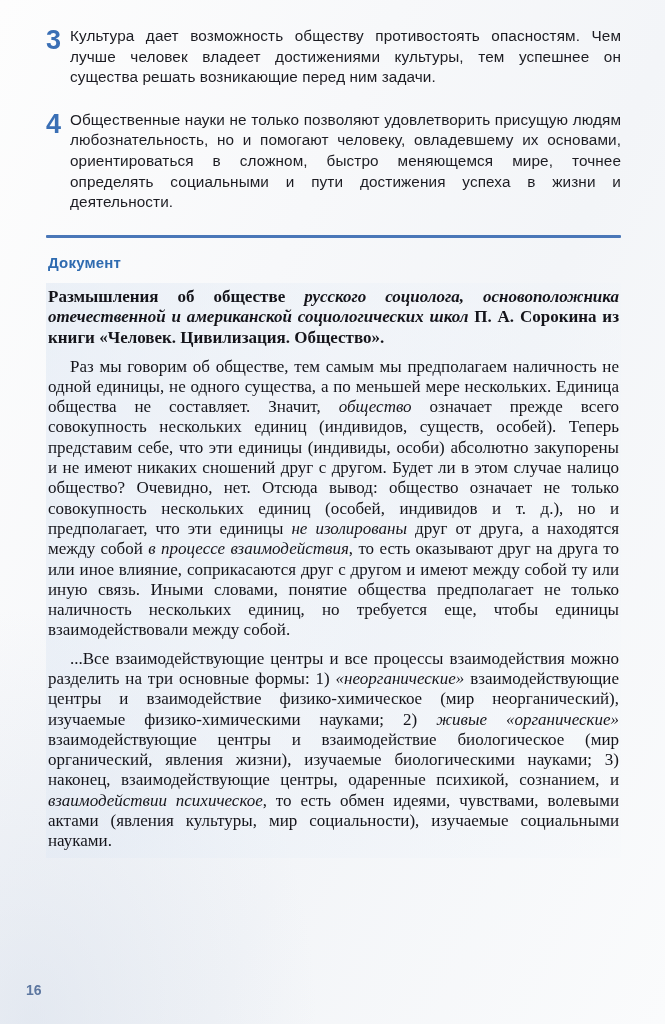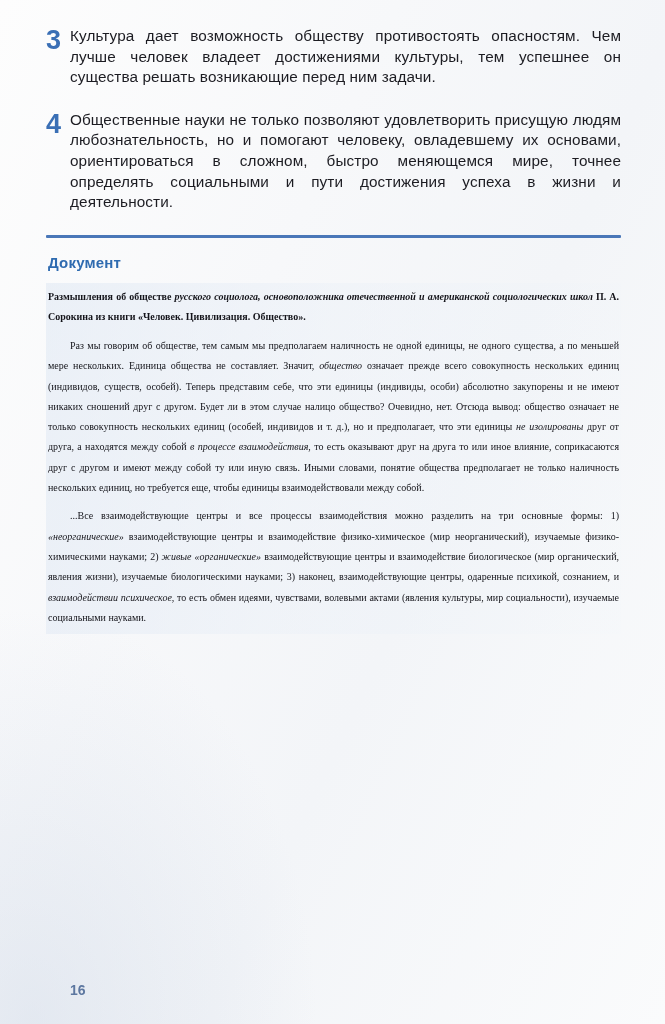--- a/index.html
+++ b/index.html
@@ -76,21 +76,21 @@
     font-weight: bold;
     font-size: 15px;
     color: #2f6bb0;
     margin: 0 0 12px 2px;
     letter-spacing: 0.2px;
   }
 
   
   .doc-block {
     position: relative;
-    font-size: 10px;
+    font-size: 17px;
     line-height: 20.3px;
     color: #14141a;
     text-align: justify;
     background: linear-gradient(100deg, rgba(222,231,243,0.55) 0%, rgba(231,238,247,0.35) 45%, rgba(243,247,251,0.2) 100%);
     padding: 4px 2px 6px 2px;
   }
   .doc-block p {
     margin: 0 0 0 0;
   }
   .doc-block p + p {
@@ -110,21 +110,20 @@
 
   
   .page-number {
     position: absolute;
     left: 26px;
     bottom: 26px;
     font-family: "Liberation Sans", sans-serif;
     font-size: 14px;
     font-weight: bold;
     color: #5d77a0;
-    margin-left: 44px;
   }
 </style>
 </head>
 <body>
 
 <div class="page">
   <div class="content">
 
     <div class="num-para">
       <div class="num">3</div>

